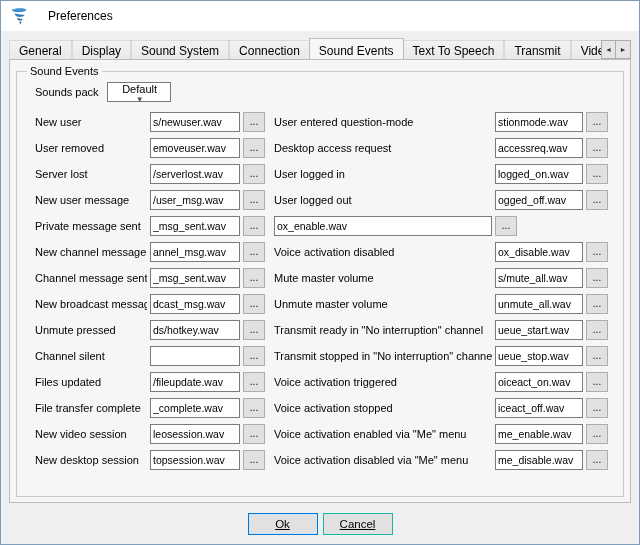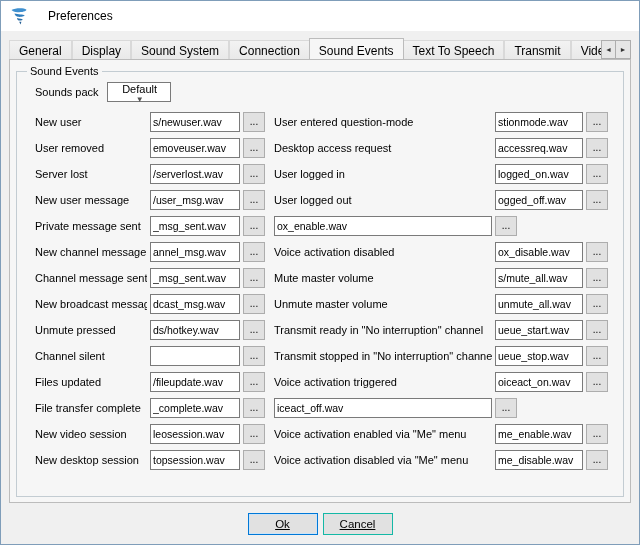--- a/index.html
+++ b/index.html
@@ -214,20 +214,21 @@
               <span class="rowlabel">Transmit stopped in "No interruption" channel</span>
               <input type="text" class="rowinput" value="ueue_stop.wav" style="">
               <button class="browse">...</button>
             </div>
             <div class="row">
               <span class="rowlabel">Voice activation triggered</span>
               <input type="text" class="rowinput" value="oiceact_on.wav" style="">
               <button class="browse">...</button>
             </div>
             <div class="row">
+              <span class="rowlabel">Voice activation stopped</span>
               <input type="text" class="rowinput" value="iceact_off.wav" style="">
               <button class="browse">...</button>
             </div>
             <div class="row">
               <span class="rowlabel">Voice activation enabled via "Me" menu</span>
               <input type="text" class="rowinput" value="me_enable.wav" style="">
               <button class="browse">...</button>
             </div>
             <div class="row">
               <span class="rowlabel">Voice activation disabled via "Me" menu</span>

